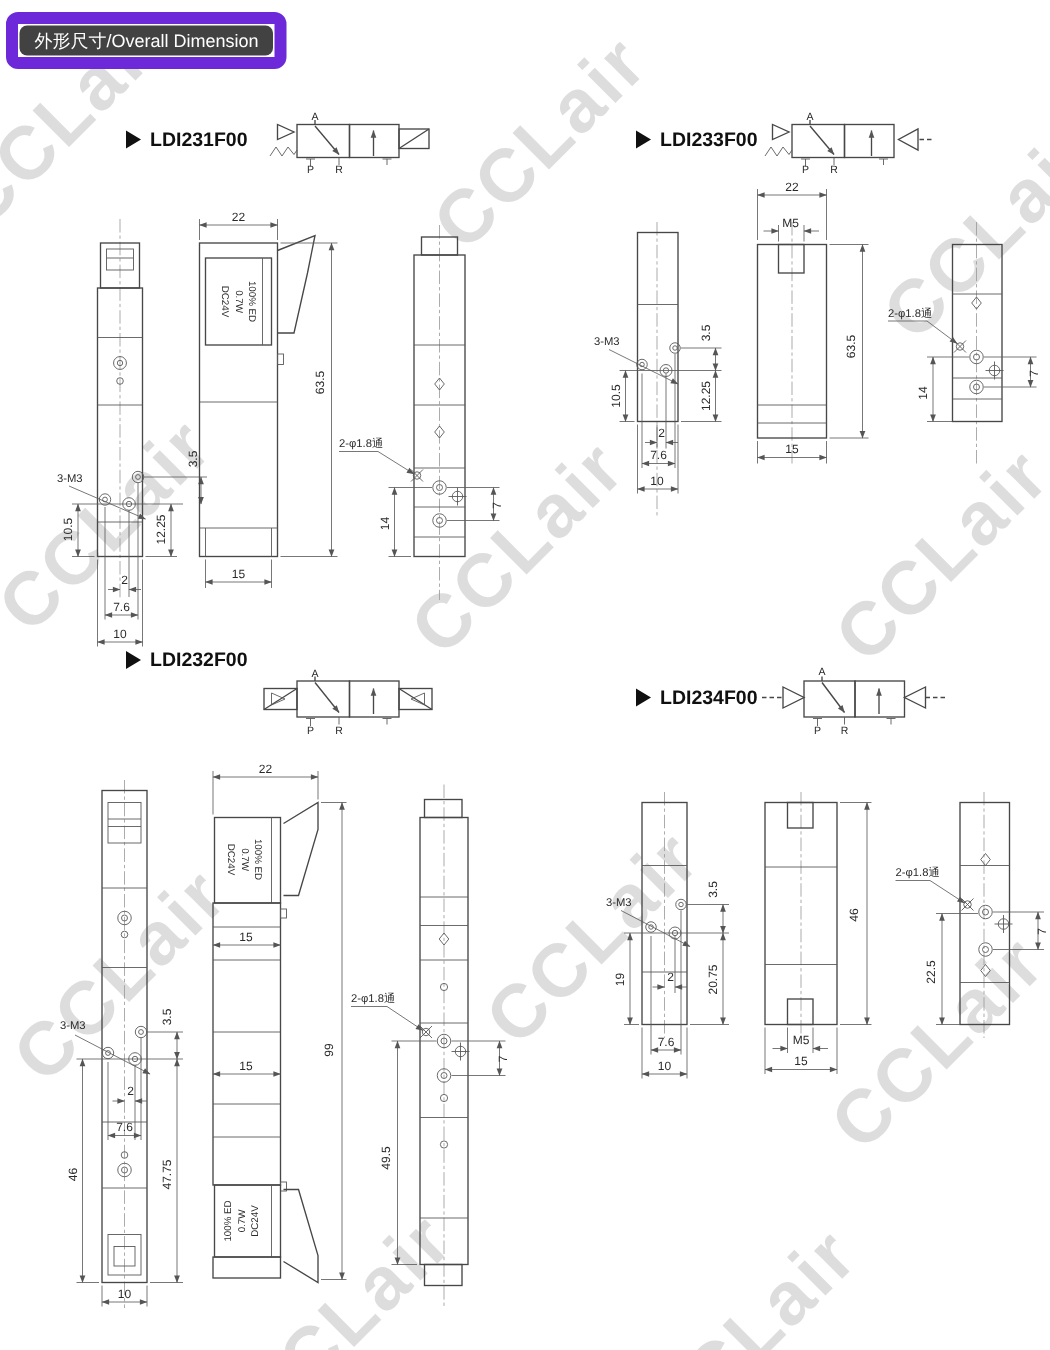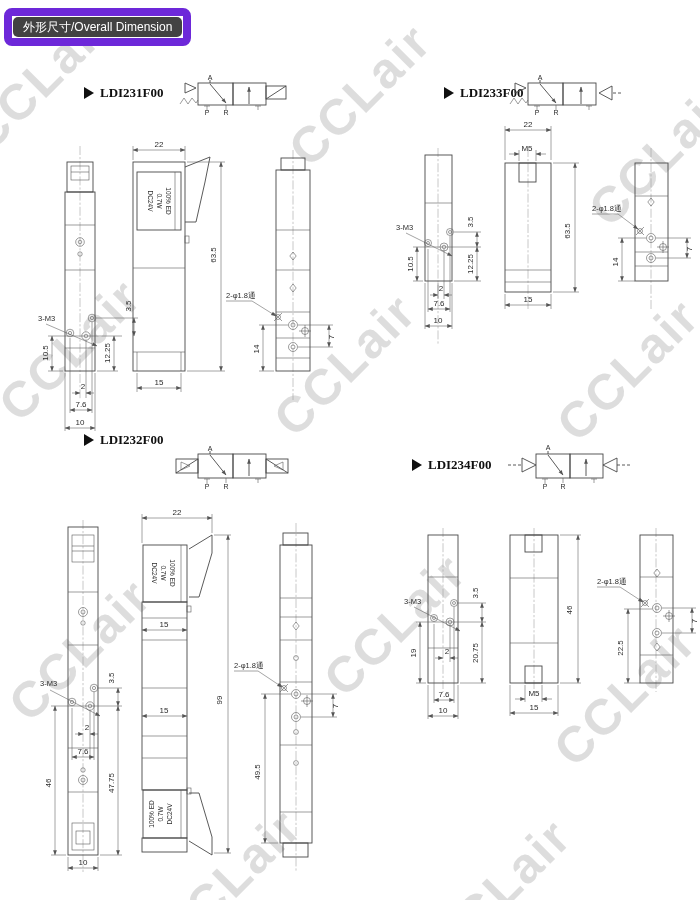--- a/index.html
+++ b/index.html
@@ -9,21 +9,21 @@
   .wm{position:absolute;transform:translate(-50%,-50%) rotate(-45deg);
       font-weight:bold;font-size:50px;letter-spacing:2px;color:#c3c3c3;opacity:.55;
       white-space:nowrap;user-select:none;}
   
   .badge-outer{position:absolute;left:4px;top:8px;border:8px solid #6d28d9;border-radius:8px;
       padding:1px;background:#fff;}
   .badge-inner{background:#424242;color:#fff;border-radius:5px;padding:3px 10px;
       font-size:12px;line-height:14px;}
   
   .sec{position:absolute;display:flex;align-items:center;gap:6px;font-size:13px;
-      font-weight:bold;color:#101010;font-family:Liberation Serif, serif;}
+      font-weight:bold;color:#101010;}
   .tri{width:0;height:0;border-left:10px solid #101010;border-top:6px solid transparent;
       border-bottom:6px solid transparent;}
   
   svg{position:absolute;left:0;top:0;}
   .draw{stroke:#474747;stroke-width:.9;fill:none;stroke-linecap:butt;}
   .draw text{stroke:none;fill:#2b2b2b;}
   .thin{stroke:#5a5a5a;stroke-width:.6;}
   .cl{stroke:#9a9a9a;stroke-width:.55;stroke-dasharray:9 2 2.2 2;}
   .dl{stroke:#5a5a5a;stroke-width:.55;}
   .dsh{stroke-dasharray:3 2;}
@@ -51,29 +51,29 @@
   <div class="wm" style="left:500px;top:890px">CCLair</div>
 
   <div class="badge-outer">
     <div class="badge-inner">外形尺寸/Overall Dimension</div>
   </div>
 
   <div class="sec" style="left:84px;top:85px">
     <span class="tri"></span>
     <span>LDI231F00</span>
   </div>
-  <div class="sec" style="left:444px;top:85px">
+  <div class="sec" style="left:424px;top:85px">
     <span class="tri"></span>
     <span>LDI233F00</span>
   </div>
   <div class="sec" style="left:84px;top:432px">
     <span class="tri"></span>
     <span>LDI232F00</span>
   </div>
-  <div class="sec" style="left:412px;top:457px">
+  <div class="sec" style="left:424px;top:457px">
     <span class="tri"></span>
     <span>LDI234F00</span>
   </div>
 
   <svg width="700" height="900" viewBox="0 0 700 900">
     <defs>
       <marker id="ar" viewBox="0 0 10 10" refX="9.5" refY="5" markerWidth="8" markerHeight="5" markerUnits="userSpaceOnUse" orient="auto-start-reverse">
         <path d="M0 1.2 L10 5 L0 8.8 Z" fill="#555"></path>
       </marker>
     </defs>

